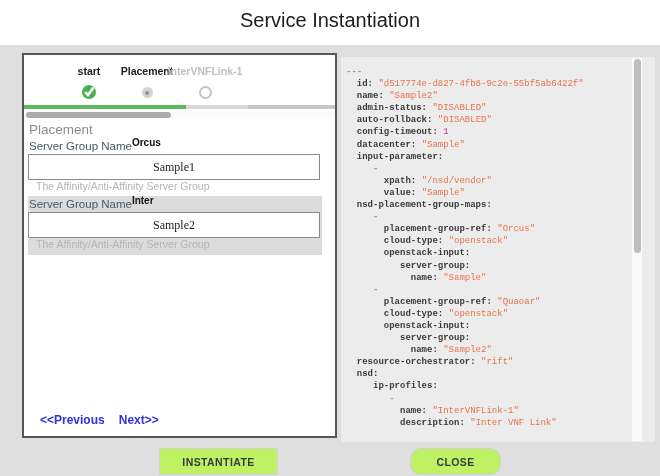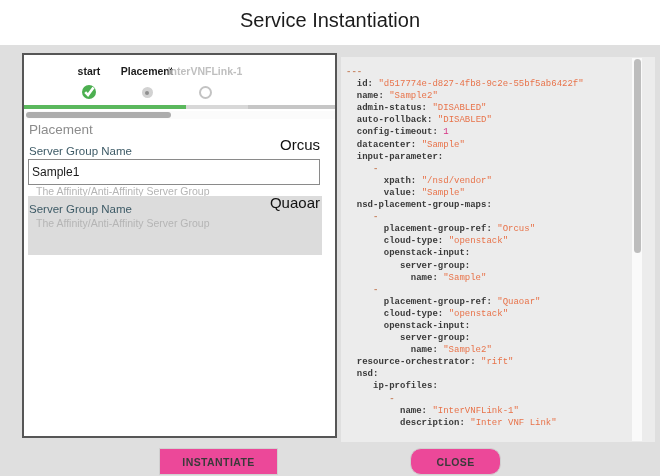--- a/index.html
+++ b/index.html
@@ -63,28 +63,28 @@
   }
   .placement-heading {
     position: absolute; left: 5px; top: 67px;
     font-size: 13.5px; color: #8c8c8c;
   }
   .form-group {
     position: absolute; left: 4px; width: 294px; padding: 2px 0 4px 0;
   }
   .form-group.g1 { top: 83px; }
   .form-group.g2 { top: 141px; background: #dcdcdc; height: 59px; }
-  .group-head { display: flex; justify-content: space-between; align-items: flex-end; padding: 0 2px 2px 1px; }
+  .group-head { display: flex; justify-content: flex-start; align-items: flex-end; padding: 0 2px 2px 1px; }
   .field-label { font-size: 11.5px; color: #3d5a66; }
-  .group-name { font-size: 15px; font-weight: normal; color: #111111; position: relative; top: -4px; }
+  .group-name { font-size: 10px; font-weight: bold; color: #111111; position: relative; top: -4px; }
   .text-input {
     width: 292px; height: 17px; margin-left: 0px; display: block;
     border: 1px solid #8a8a8a; background: #ffffff;
-    font-family: Liberation Sans, sans-serif; font-size: 12px; color: #1a1a1a;
-    padding: 12px 3px; outline: none;
+    font-family: Liberation Serif, serif; font-size: 12px; color: #1a1a1a;
+    padding: 12px 3px; outline: none; text-align: center;
   }
   .helper-text { font-size: 10.5px; color: #b5b5b5; margin: 0 0 0 8px; }
   .wizard-nav {
     position: absolute; left: 16px; top: 358px; display: flex; gap: 14px;
   }
   .nav-link { font-size: 12px; font-weight: bold; color: #3030e0; cursor: pointer; }
   
   .yaml-panel {
     position: absolute; left: 341px; top: 12px; width: 314px; height: 385px;
     background: #ececec;
@@ -106,21 +106,21 @@
   .vscrollbar-thumb {
     position: absolute; left: 1.5px; top: 1px; width: 7px; height: 194px;
     border-radius: 4px; background: #bdbdbd;
   }
   
   .footer {
     position: absolute; left: 0; top: 403px; width: 660px; height: 28px;
   }
   .footer-button {
     position: absolute; top: 0; height: 27px;
-    background: #ec4899; border: 1px solid #d0d0d0;
+    background: #bef264; border: 1px solid #d0d0d0;
     font-family: "Liberation Sans", sans-serif;
     font-size: 10.5px; font-weight: bold; color: #3a3a3a;
     letter-spacing: 0.4px; cursor: pointer;
   }
   .btn-instantiate { left: 159px; width: 119px; }
   .btn-save        { left: 301px; width: 89px; }
   .btn-close       { left: 410px; width: 91px; border-radius: 11px; }
 </style>
 </head>
 <body>
@@ -166,25 +166,30 @@
         <span class="field-label">Server Group Name</span>
         <span class="group-name">Orcus</span>
       </div>
       <input class="text-input" type="text" value="Sample1" style="">
       <div class="helper-text">The Affinity/Anti-Affinity Server Group</div>
     </div>
 
     <div class="form-group g2">
       <div class="group-head">
         <span class="field-label">Server Group Name</span>
-        <span class="group-name">Quaoar</span>
-      </div>
+        <span class="group-name">Inter</span>
+      </div>
+      <input class="text-input" type="text" value="Sample2" style="">
       <div class="helper-text">The Affinity/Anti-Affinity Server Group</div>
     </div>
 
+    <div class="wizard-nav">
+      <span class="nav-link">&lt;&lt;Previous</span>
+      <span class="nav-link">Next&gt;&gt;</span>
+    </div>
   </div>
 
   <div class="yaml-panel">
     <div class="yaml-code"><div class="code-line"><span class="tok-dash">---</span></div><div class="code-line"><span class="tok-key">  id: </span><span class="tok-str">"d517774e-d827-4fb8-9c2e-55bf5ab6422f"</span></div><div class="code-line"><span class="tok-key">  name: </span><span class="tok-str">"Sample2"</span></div><div class="code-line"><span class="tok-key">  admin-status: </span><span class="tok-str">"DISABLED"</span></div><div class="code-line"><span class="tok-key">  auto-rollback: </span><span class="tok-str">"DISABLED"</span></div><div class="code-line"><span class="tok-key">  config-timeout: </span><span class="tok-num">1</span></div><div class="code-line"><span class="tok-key">  datacenter: </span><span class="tok-str">"Sample"</span></div><div class="code-line"><span class="tok-key">  input-parameter:</span></div><div class="code-line"><span class="tok-dash">     -</span></div><div class="code-line"><span class="tok-key">       xpath: </span><span class="tok-str">"/nsd/vendor"</span></div><div class="code-line"><span class="tok-key">       value: </span><span class="tok-str">"Sample"</span></div><div class="code-line"><span class="tok-key">  nsd-placement-group-maps:</span></div><div class="code-line"><span class="tok-dash">     -</span></div><div class="code-line"><span class="tok-key">       placement-group-ref: </span><span class="tok-str">"Orcus"</span></div><div class="code-line"><span class="tok-key">       cloud-type: </span><span class="tok-str">"openstack"</span></div><div class="code-line"><span class="tok-key">       openstack-input:</span></div><div class="code-line"><span class="tok-key">          server-group:</span></div><div class="code-line"><span class="tok-key">            name: </span><span class="tok-str">"Sample"</span></div><div class="code-line"><span class="tok-dash">     -</span></div><div class="code-line"><span class="tok-key">       placement-group-ref: </span><span class="tok-str">"Quaoar"</span></div><div class="code-line"><span class="tok-key">       cloud-type: </span><span class="tok-str">"openstack"</span></div><div class="code-line"><span class="tok-key">       openstack-input:</span></div><div class="code-line"><span class="tok-key">          server-group:</span></div><div class="code-line"><span class="tok-key">            name: </span><span class="tok-str">"Sample2"</span></div><div class="code-line"><span class="tok-key">  resource-orchestrator: </span><span class="tok-str">"rift"</span></div><div class="code-line"><span class="tok-key">  nsd:</span></div><div class="code-line"><span class="tok-key">     ip-profiles:</span></div><div class="code-line"><span class="tok-dash">        -</span></div><div class="code-line"><span class="tok-key">          name: </span><span class="tok-str">"InterVNFLink-1"</span></div><div class="code-line"><span class="tok-key">          description: </span><span class="tok-str">"Inter VNF Link"</span></div></div>
     <div class="vscrollbar">
       <div class="vscrollbar-thumb"></div>
     </div>
   </div>
 
   <div class="footer">

